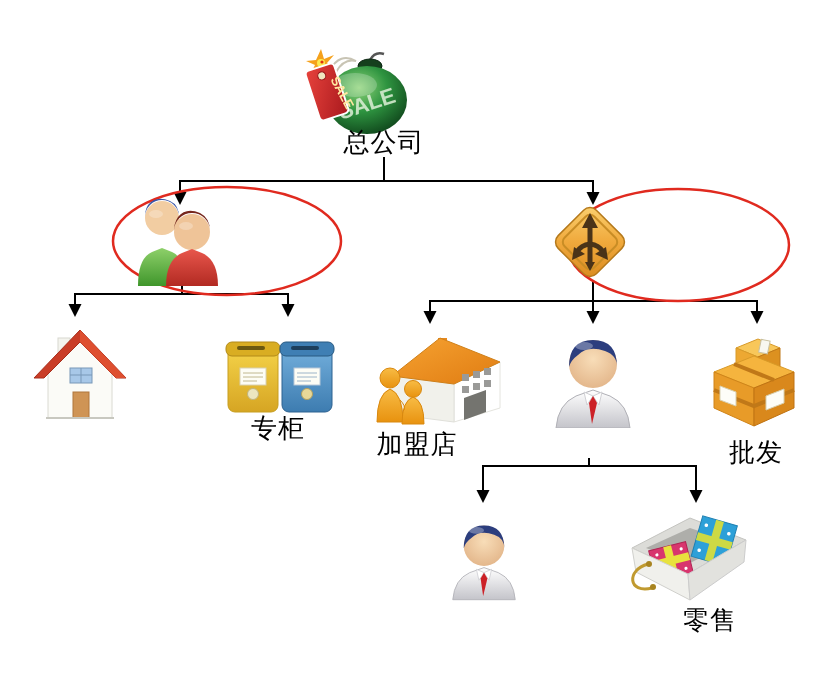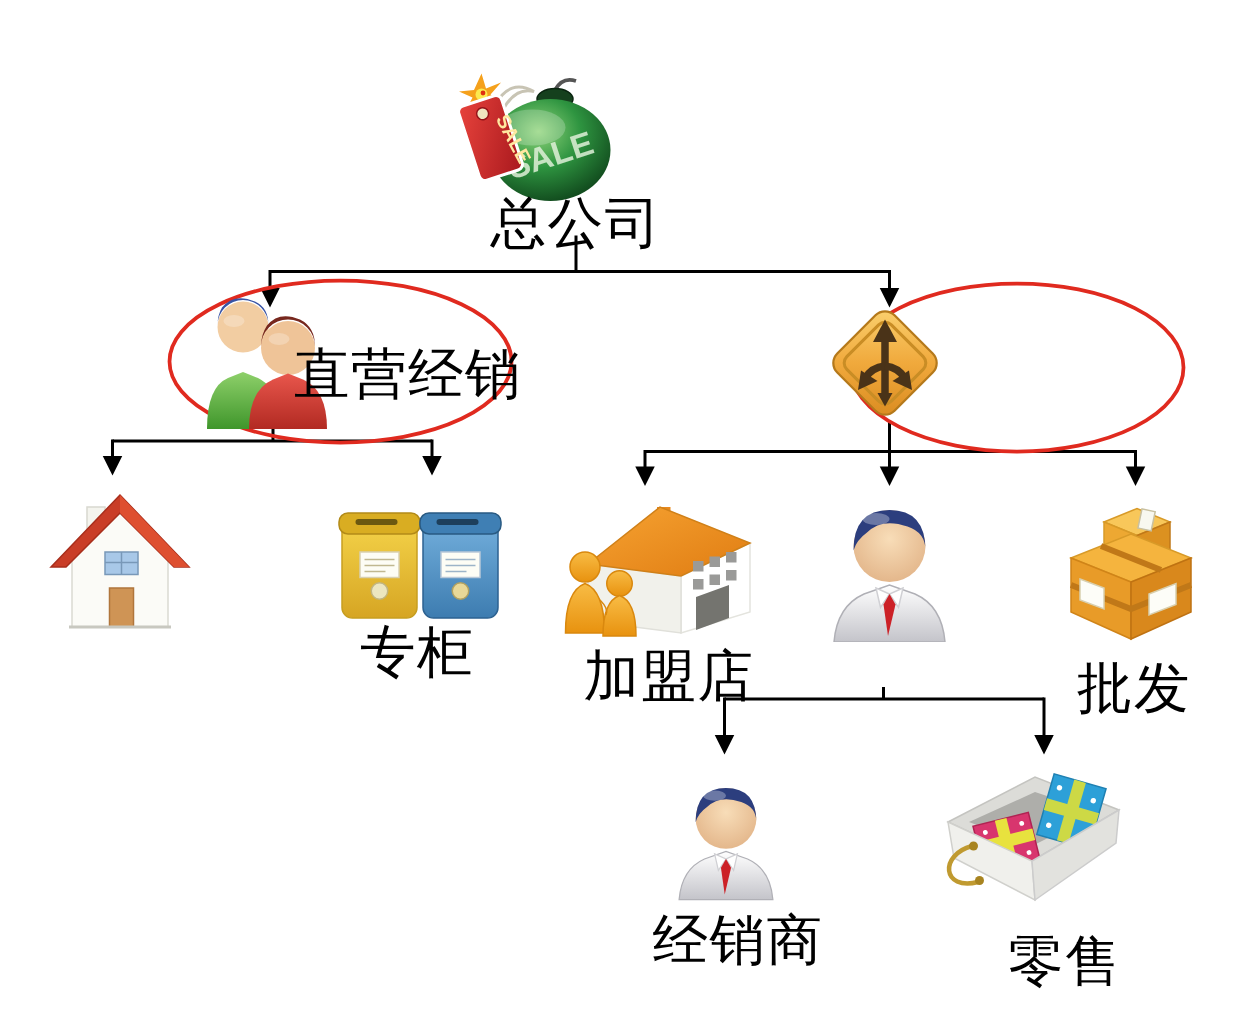--- a/index.html
+++ b/index.html
@@ -8,21 +8,21 @@
     width:828px;height:681px;
     background:#ffffff;
     overflow:hidden;
     font-family:"Liberation Sans",sans-serif;
   }
   #connectors{position:absolute;left:0;top:0;pointer-events:none;}
   .node-icon{position:absolute;}
   .node-label{
     position:absolute;
     transform:translateX(-50%);
-    font-size:37px;
+    font-size:26px;
     line-height:1.15;
     color:#000000;
     white-space:nowrap;
     letter-spacing:1px;
   }
 </style>
 </head>
 <body>
 
 <div id="canvas">
@@ -110,21 +110,20 @@
       <ellipse cx="28" cy="22" rx="7" ry="4" fill="#ffffff" opacity="0.25"></ellipse>
       <path d="M10,94 Q10,66 24,60 L34,56 L44,60 Q56,66 56,80 L56,94 Z" fill="url(#pplGreen)"></path>
     </g>
     <g>
       <circle cx="64" cy="40" r="18" fill="#efc498"></circle>
       <path d="M46,39 A18,18 0 0 1 82,39 Q82,26 72,21 Q58,15 50,25 Q46,31 46,39 Z" fill="#77281e"></path>
       <ellipse cx="58" cy="34" rx="7" ry="4" fill="#ffffff" opacity="0.25"></ellipse>
       <path d="M38,94 Q38,68 54,61 L64,57 L74,61 Q90,68 90,94 Z" fill="url(#pplRed)"></path>
     </g>
   </svg>
-  <div class="node-label" style="left:272px;top:229px">直营经销</div>
 
   <svg class="node-icon" style="left:548px;top:200px" width="84" height="84" viewBox="0 0 84 84">
     <defs>
       <linearGradient id="diaG" x1="0" y1="0" x2="1" y2="1">
         <stop offset="0%" stop-color="#fbd271"></stop>
           <stop offset="50%" stop-color="#f0a93c"></stop>
           <stop offset="100%" stop-color="#d98a1f"></stop>
       </linearGradient>
     </defs>
     <g transform="rotate(45 42 42)">
@@ -215,21 +214,21 @@
       <polygon points="90,70 112,62 112,84 90,92" fill="#74746f"></polygon>
     </g>
     <g fill="url(#figG)" stroke="#d9880e" stroke-width="1">
       <circle cx="16" cy="50" r="10"></circle>
       <path d="M3,94 Q3,66 16,61 Q29,66 29,94 Z"></path>
       <circle cx="39" cy="61" r="8.5"></circle>
       <path d="M28,96 Q28,73 39,69 Q50,73 50,96 Z"></path>
       <path d="M26,72 Q32,78 30,82" fill="none"></path>
     </g>
   </svg>
-  <div class="node-label" style="left:446px;top:430px">加盟店</div>
+  <div class="node-label" style="left:417px;top:430px">加盟店</div>
 
   <svg class="node-icon" style="left:548px;top:334px" width="90" height="94" viewBox="0 0 90 94">
     <defs>
       <radialGradient id="faceG" cx="50%" cy="40%" r="65%">
         <stop offset="0%" stop-color="#f8ddb8"></stop>
           <stop offset="100%" stop-color="#e2b488"></stop>
       </radialGradient>
       <linearGradient id="suitG" x1="0" y1="0" x2="0" y2="1">
         <stop offset="0%" stop-color="#ffffff"></stop>
           <stop offset="100%" stop-color="#c4c4ca"></stop>
@@ -275,21 +274,20 @@
       </linearGradient>
     </defs>
     <circle cx="45" cy="30" r="24" fill="url(#faceG2)"></circle>
     <path d="M21,33 Q21,6 45,6 Q69,6 69,33 Q69,21 57,17 Q40,11 30,21 Q23,26 21,33 Z" fill="#2c3e7e"></path>
     <ellipse cx="36" cy="12" rx="9" ry="4" fill="#ffffff" opacity="0.3"></ellipse>
     <path d="M8,94 Q10,70 28,62 L45,56 L62,62 Q80,70 82,94 Z" fill="url(#suitG2)" stroke="#b0b0b6"></path>
     <path d="M36,58 L45,62 L39,71 Z" fill="#ffffff" stroke="#d0d0d4"></path>
     <path d="M54,58 L45,62 L51,71 Z" fill="#ffffff" stroke="#d0d0d4"></path>
     <polygon points="45,62 41,69 44,90 49,69" fill="#cc2127"></polygon>
   </svg>
-  <div class="node-label" style="left:492px;top:606px">经销商</div>
 
   <svg class="node-icon" style="left:626px;top:498px" width="126" height="108" viewBox="0 0 126 108">
     <polygon points="6,50 64,20 120,42 62,76" fill="#dcdcd8" stroke="#c4c4c0"></polygon>
     <polygon points="20,50 64,30 106,44 62,66" fill="#aeaeaa"></polygon>
     <g transform="rotate(16 88 44)">
       <rect x="70" y="22" width="36" height="42" fill="#2da0d8" stroke="#1f80b2"></rect>
       <rect x="84" y="22" width="8" height="42" fill="#cdd945"></rect>
       <rect x="70" y="39" width="36" height="8" fill="#cdd945"></rect>
       <circle cx="76" cy="30" r="1.8" fill="#ffffff"></circle>
         <circle cx="100" cy="32" r="1.8" fill="#ffffff"></circle>
@@ -304,15 +302,15 @@
         <circle cx="58" cy="54" r="1.6" fill="#ffffff"></circle>
       <circle cx="33" cy="74" r="1.6" fill="#ffffff"></circle>
         <circle cx="58" cy="74" r="1.6" fill="#ffffff"></circle>
     </g>
     <polygon points="6,50 62,76 64,102 10,74" fill="#f0f0ec" stroke="#d0d0cc"></polygon>
     <polygon points="120,42 62,76 64,102 118,64" fill="#e2e2de" stroke="#cccccc"></polygon>
     <path d="M22,66 C0,72 2,96 26,90" fill="none" stroke="#c09a30" stroke-width="3"></path>
     <circle cx="23" cy="66" r="3" fill="#a88420"></circle>
     <circle cx="27" cy="89" r="3" fill="#a88420"></circle>
   </svg>
-  <div class="node-label" style="left:710px;top:620px">零售</div>
+  <div class="node-label" style="left:710px;top:606px">零售</div>
 
 </div>
 
 </body></html>

